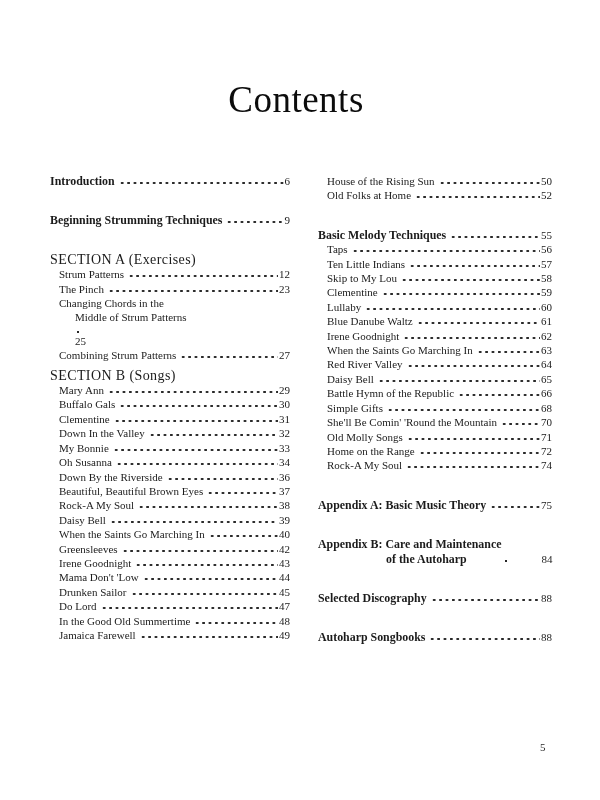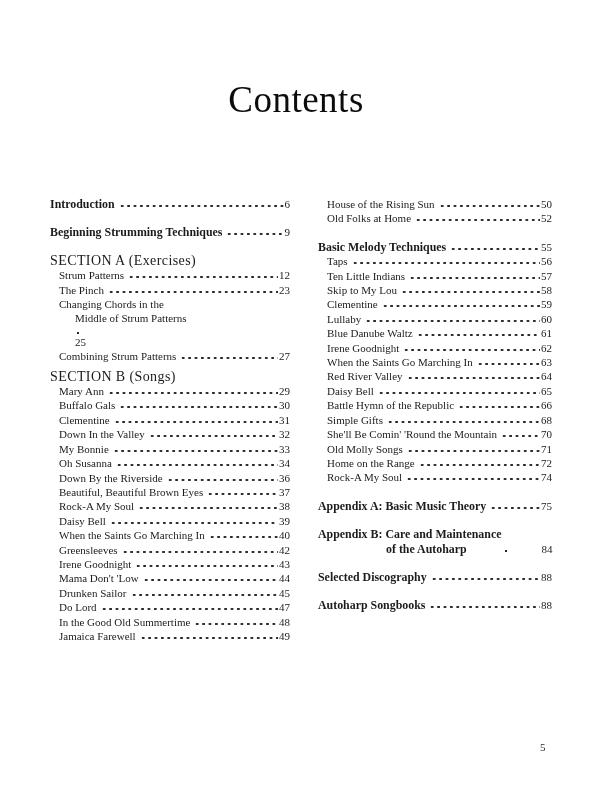--- a/index.html
+++ b/index.html
@@ -21,21 +21,21 @@
     left: 0;
     width: 592px;
     text-align: center;
     font-size: 37px;
     font-weight: normal;
     color: #0c0c0c;
     letter-spacing: 0.5px;
   }
   .toc-col {
     position: absolute;
-    top: 197px;
+    top: 174px;
     font-size: 11px;
     line-height: 14.4px;
   }
   .toc-col.left  { left: 50px;  width: 240px; }
   .toc-col.right { left: 318px; width: 234px; }
 
   .row {
     display: flex;
     align-items: baseline;
   }
@@ -53,21 +53,21 @@
   }
 
   .row.h      { font-weight: bold; font-size: 11.9px; }
   .row.hplain { font-weight: bold; font-size: 11.9px; }
   .row.hcont  { font-weight: bold; font-size: 11.9px; padding-left: 68px; gap: 32px; }
   .row.sec    { font-size: 14px; letter-spacing: 0.4px; }
   .row.item,
   .row.itemplain { padding-left: 9px; }
   .row.item2  { padding-left: 21px; flex-direction: column; }
 
-  .gap-md { margin-top: 14px; }
+  .gap-md { margin-top: 25px; }
   .gap-sm { margin-top: 6px; }
 
   .folio {
     position: absolute;
     left: 540px;
     top: 741px;
     font-size: 11px;
     color: #2a2a2a;
   }
 </style>

